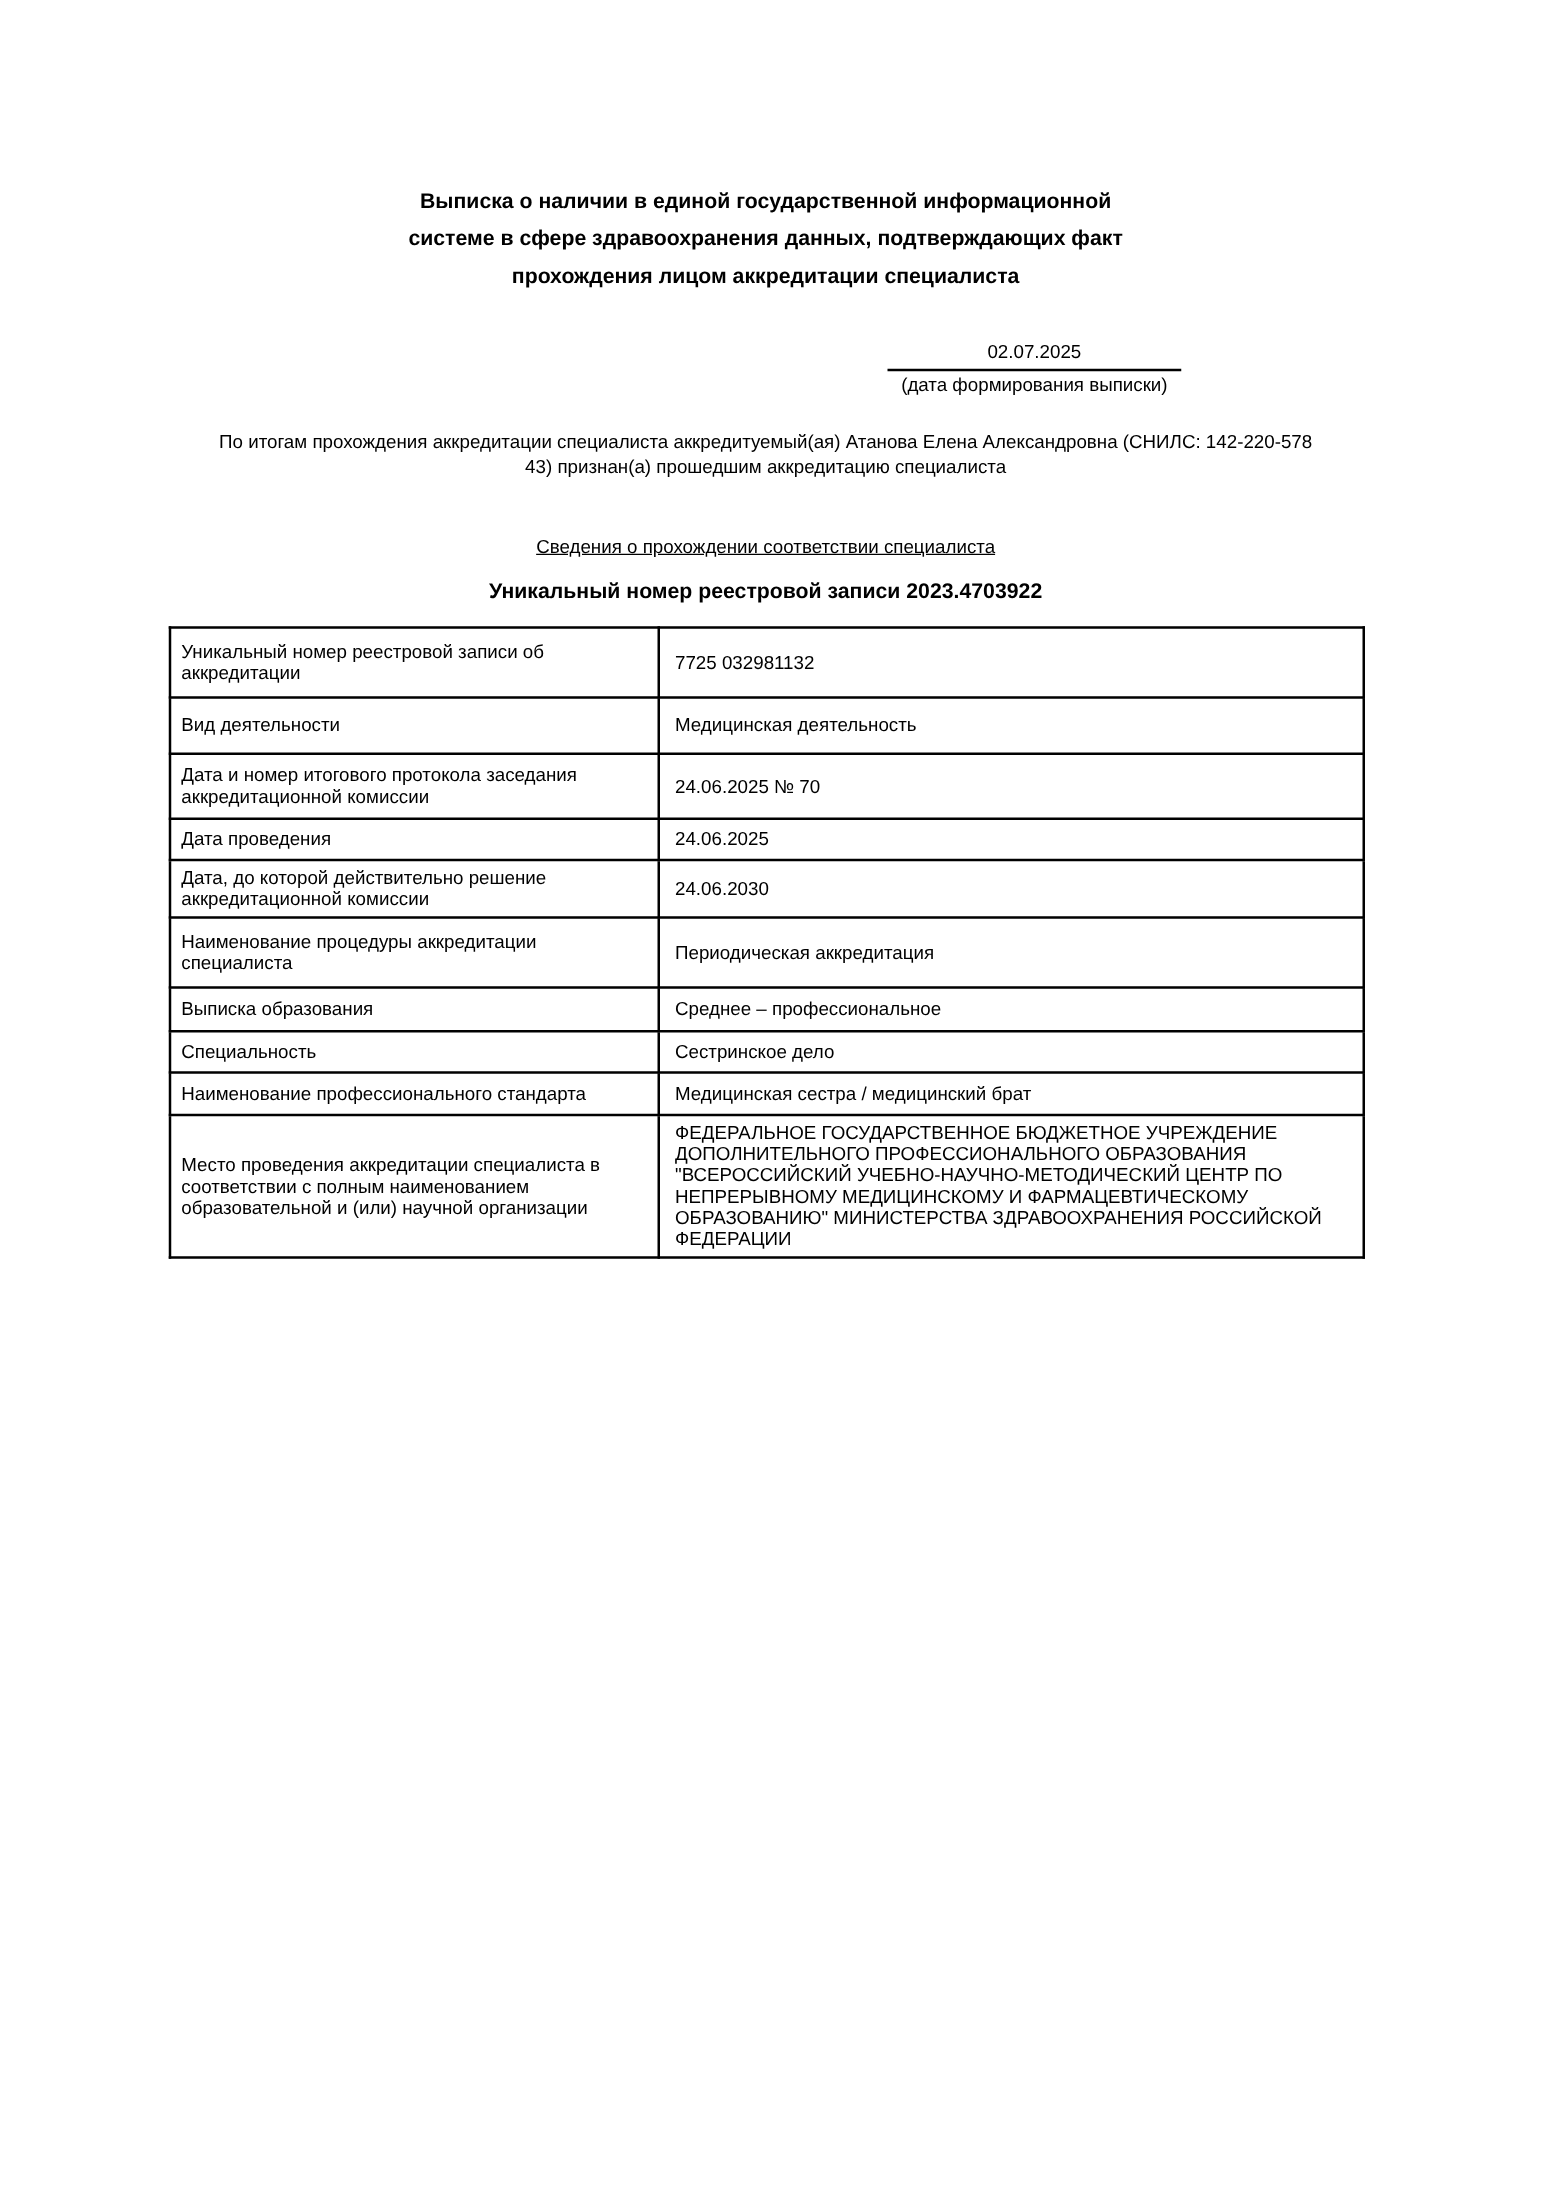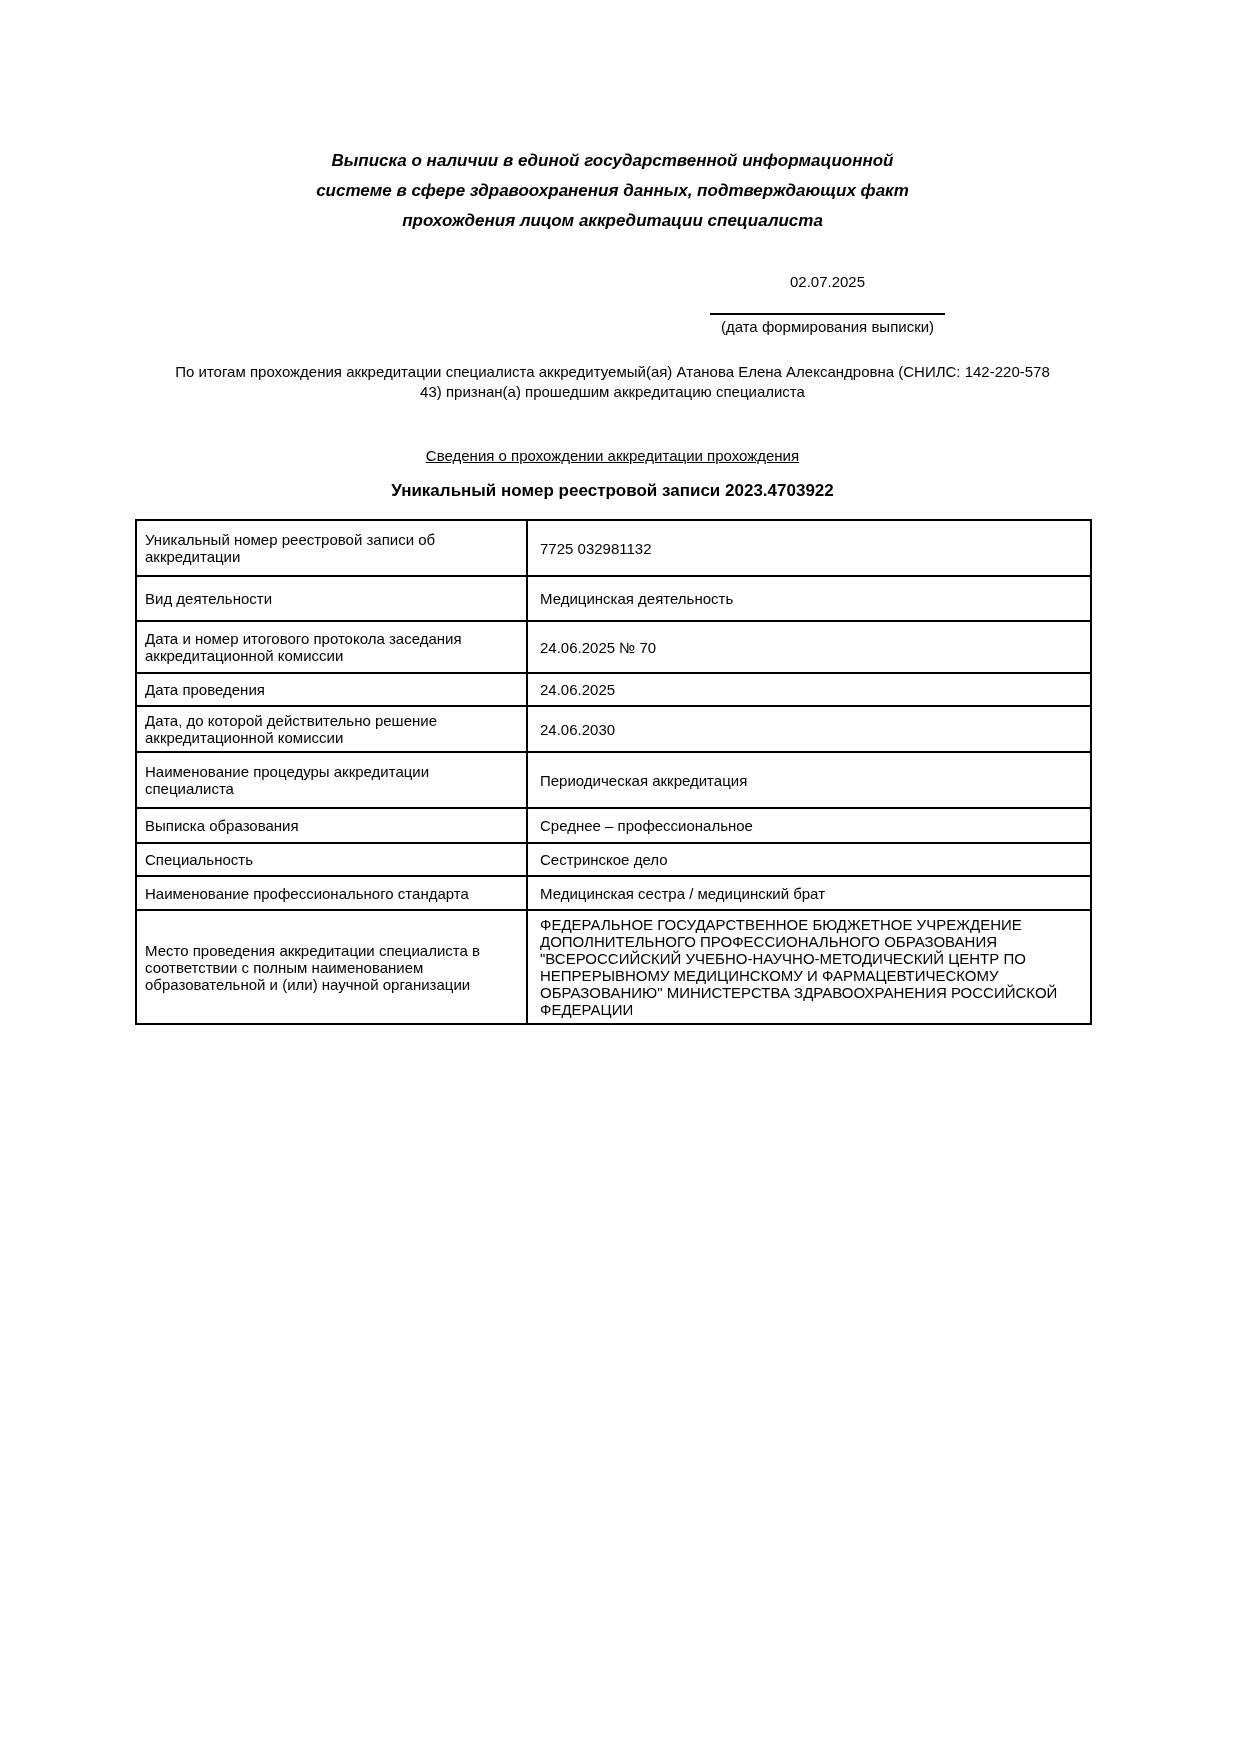--- a/index.html
+++ b/index.html
@@ -15,31 +15,30 @@
     height: 1755px;
     padding: 146px 150px 0 135px;
     background: #ffffff;
   }
   .doc-title {
     font-size: 17px;
     font-weight: bold;
     line-height: 30px;
     text-align: center;
     white-space: pre-line;
-    font-style: italic;
   }
   .date-block {
     width: 235px;
     margin: 36px 145px 0 auto;
     text-align: center;
   }
   .date-value {
     font-size: 15px;
     line-height: 20px;
-    padding-bottom: 21px;
+    padding-bottom: 3px;
     border-bottom: 2px solid #000000;
   }
   .date-caption {
     font-size: 15px;
     line-height: 19px;
     padding-top: 2px;
   }
   .intro {
     margin-top: 26px;
     font-size: 15px;
@@ -105,21 +104,21 @@
 прохождения лицом аккредитации специалиста</div>
 
   <div class="date-block">
     <div class="date-value">02.07.2025</div>
     <div class="date-caption">(дата формирования выписки)</div>
   </div>
 
   <div class="intro">По итогам прохождения аккредитации специалиста аккредитуемый(ая) Атанова Елена Александровна (СНИЛС: 142-220-578
 43) признан(а) прошедшим аккредитацию специалиста</div>
 
-  <div class="section-heading">Сведения о прохождении аккредитации прохождения</div>
+  <div class="section-heading">Сведения о прохождении соответствии специалиста</div>
 
   <div class="registry-heading">Уникальный номер реестровой записи 2023.4703922</div>
 
   <table class="acc-table">
     <tbody>
       <tr class="r1">
         <td class="cell-label">Уникальный номер реестровой записи об
 аккредитации</td>
         <td class="cell-value">7725 032981132</td>
       </tr>

